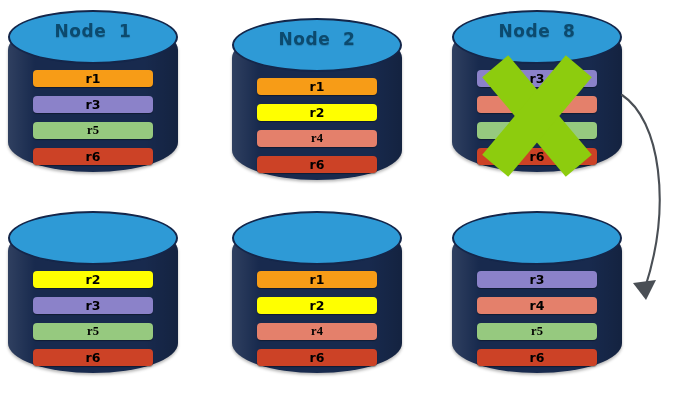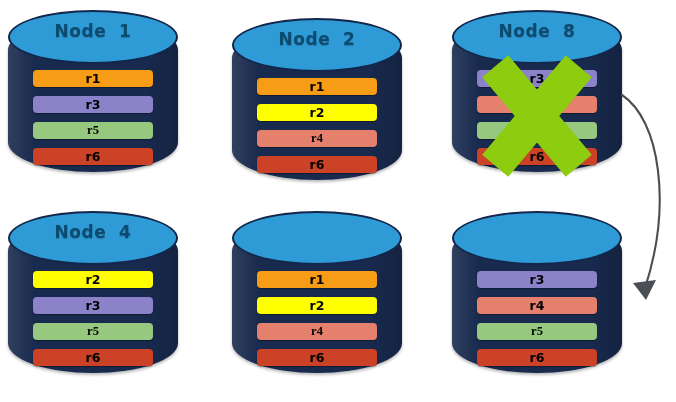--- a/index.html
+++ b/index.html
@@ -176,21 +176,20 @@
     </div>
     <div class="cross" style="left:28px; top:40px; width:114px; height:140px;">
       <div class="cross-bar a"></div>
       <div class="cross-bar b"></div>
     </div>
   </div>
 
   <div class="node" style="left:8px;   top:207px;">
     <div class="cyl-body"></div>
     <div class="cyl-top"></div>
-    <div class="node-title">Node  4</div>
     <div class="records">
       <div class="rec rec-0" style="background: rgb(255, 255, 0);">r2</div>
       <div class="rec rec-1" style="background: rgb(139, 130, 201);">r3</div>
       <div class="rec rec-2" style="background: rgb(150, 201, 127);">r5</div>
       <div class="rec rec-3" style="background: rgb(204, 66, 38);">r6</div>
     </div>
   </div>
 
   <div class="node" style="left:232px; top:207px;">
     <div class="cyl-body"></div>

